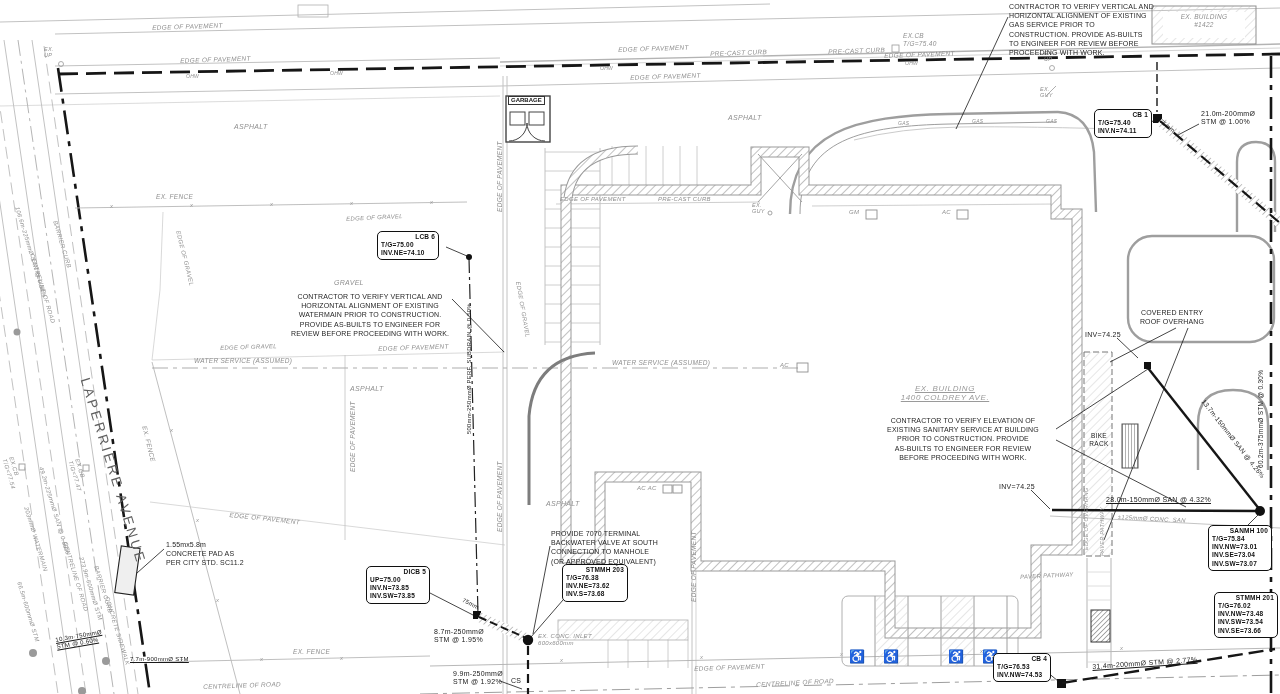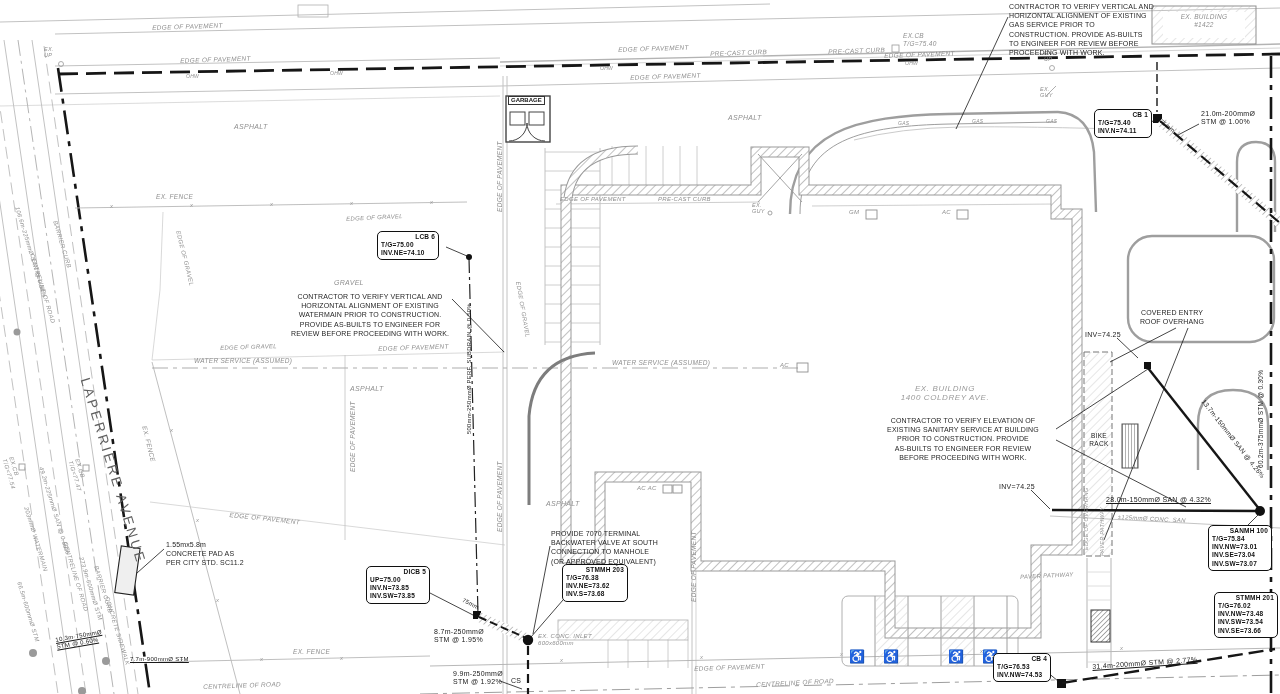--- a/index.html
+++ b/index.html
@@ -2,21 +2,21 @@
 <html><head>
 <meta charset="utf-8">
 <style>
   html,body{margin:0;padding:0;background:#e8e8e8;}
   #plan{position:relative;width:1280px;height:694px;background:#ffffff;overflow:hidden;
         font-family:"Liberation Sans",sans-serif;}
   #lines{position:absolute;left:0;top:0;}
   .lbl{position:absolute;transform-origin:0 0;white-space:pre;line-height:1.18;
        color:#8f8f8f;font-style:italic;letter-spacing:.3px;}
   .lbl.k{color:#1a1a1a;font-style:normal;}
-  .lbl.gb{color:#9a9a9a;letter-spacing:.6px;}
+  .lbl.gb{color:#9a9a9a;letter-spacing:.6px;text-decoration:underline;}
   .lbl.st{color:#5f5f5f;font-style:normal;letter-spacing:3px;font-weight:400;}
   .lbl.bx{color:#111;font-style:normal;border:1px solid #333;background:#fff;padding:0 2px;
           font-weight:700;letter-spacing:0;}
   .lbl.u{text-decoration:underline;}
   .callout{position:absolute;background:#fff;border:1.2px solid #101010;border-radius:5px;
            padding:1px 3px 2px 3px;color:#101010;font-weight:700;line-height:1.25;
            font-size:6.5px;letter-spacing:.2px;box-sizing:border-box;}
   .callout .id{text-align:right;}
   .callout .ln{text-align:left;}
   .note{position:absolute;color:#1f1f1f;font-weight:500;font-size:7px;line-height:1.32;

